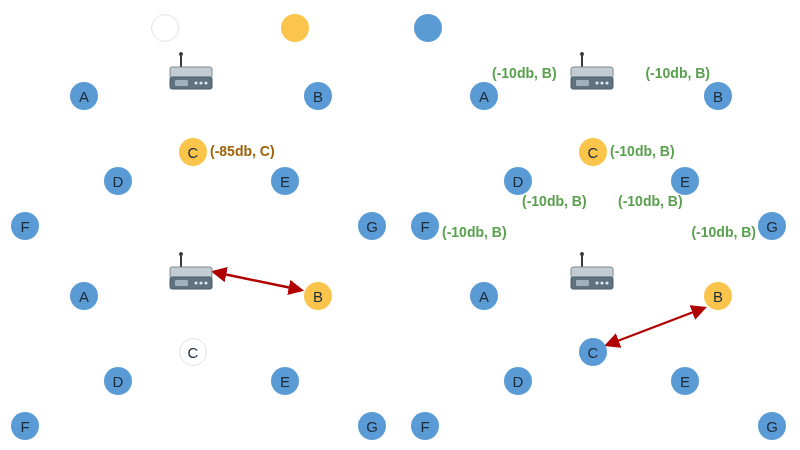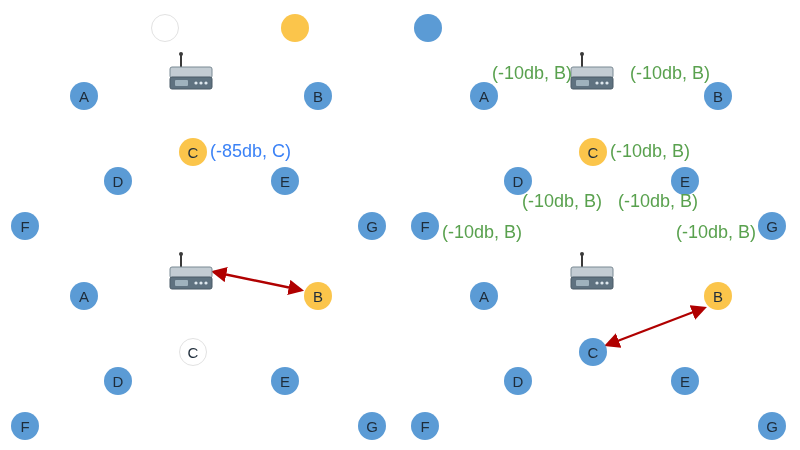--- a/index.html
+++ b/index.html
@@ -20,24 +20,25 @@
     display: flex;
     align-items: center;
     justify-content: center;
     font-size: 15px;
     color: #1e2c3a;
     line-height: 1;
   }
   .node.white-node { border: 1px solid #e2e2e2; }
   .annotation {
     position: absolute;
-    font-size: 18px;
+    font-size: 14px;
     white-space: nowrap;
     transform: translateY(-50%);
     line-height: 1;
+    font-weight: bold;
   }
   .annotation.end { transform: translate(-100%, -50%); }
   .router { position: absolute; width: 46px; height: 42px; }
   #arrow-layer {
     position: absolute;
     left: 0; top: 0;
     width: 100%; height: 100%;
     pointer-events: none;
   }
 </style>
@@ -83,21 +84,21 @@
     </div>
     <div class="node" style="left: 271px; top: 167px; background: rgb(91, 155, 213);">
       <span style="color: rgb(30, 44, 58);">E</span>
     </div>
     <div class="node" style="left: 11px; top: 212px; background: rgb(91, 155, 213);">
       <span style="color: rgb(30, 44, 58);">F</span>
     </div>
     <div class="node" style="left: 358px; top: 212px; background: rgb(91, 155, 213);">
       <span style="color: rgb(30, 44, 58);">G</span>
     </div>
-    <div class="annotation" style="left: 210px; top: 151px; color: #3b82f6;">(-85db, C)</div>
+    <div class="annotation" style="left: 210px; top: 151px; color: #a16207;">(-85db, C)</div>
     <div class="router" style="left: 569px; top: 51px;">
     <svg width="46" height="42" viewBox="0 0 46 42">
       <circle cx="13" cy="3" r="2" fill="#3a3a3a"></circle>
       <line x1="13" y1="3" x2="13" y2="17" stroke="#3a3a3a" stroke-width="2"></line>
       <rect x="2" y="16" width="42" height="11" rx="2" fill="#c3ccd3" stroke="#7b8a94" stroke-width="1"></rect>
       <rect x="2" y="26" width="42" height="12" rx="2" fill="#5f7280" stroke="#4a5a66" stroke-width="1"></rect>
       <rect x="7" y="29" width="13" height="6" rx="1" fill="#9fb2bd"></rect>
       <circle cx="28" cy="32" r="1.6" fill="#dfe8ee"></circle>
       <circle cx="33" cy="32" r="1.6" fill="#dfe8ee"></circle>
       <circle cx="38" cy="32" r="1.6" fill="#dfe8ee"></circle>

